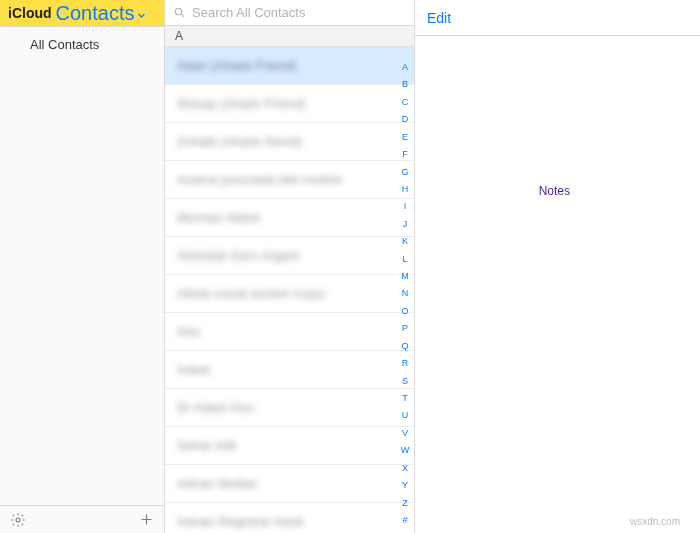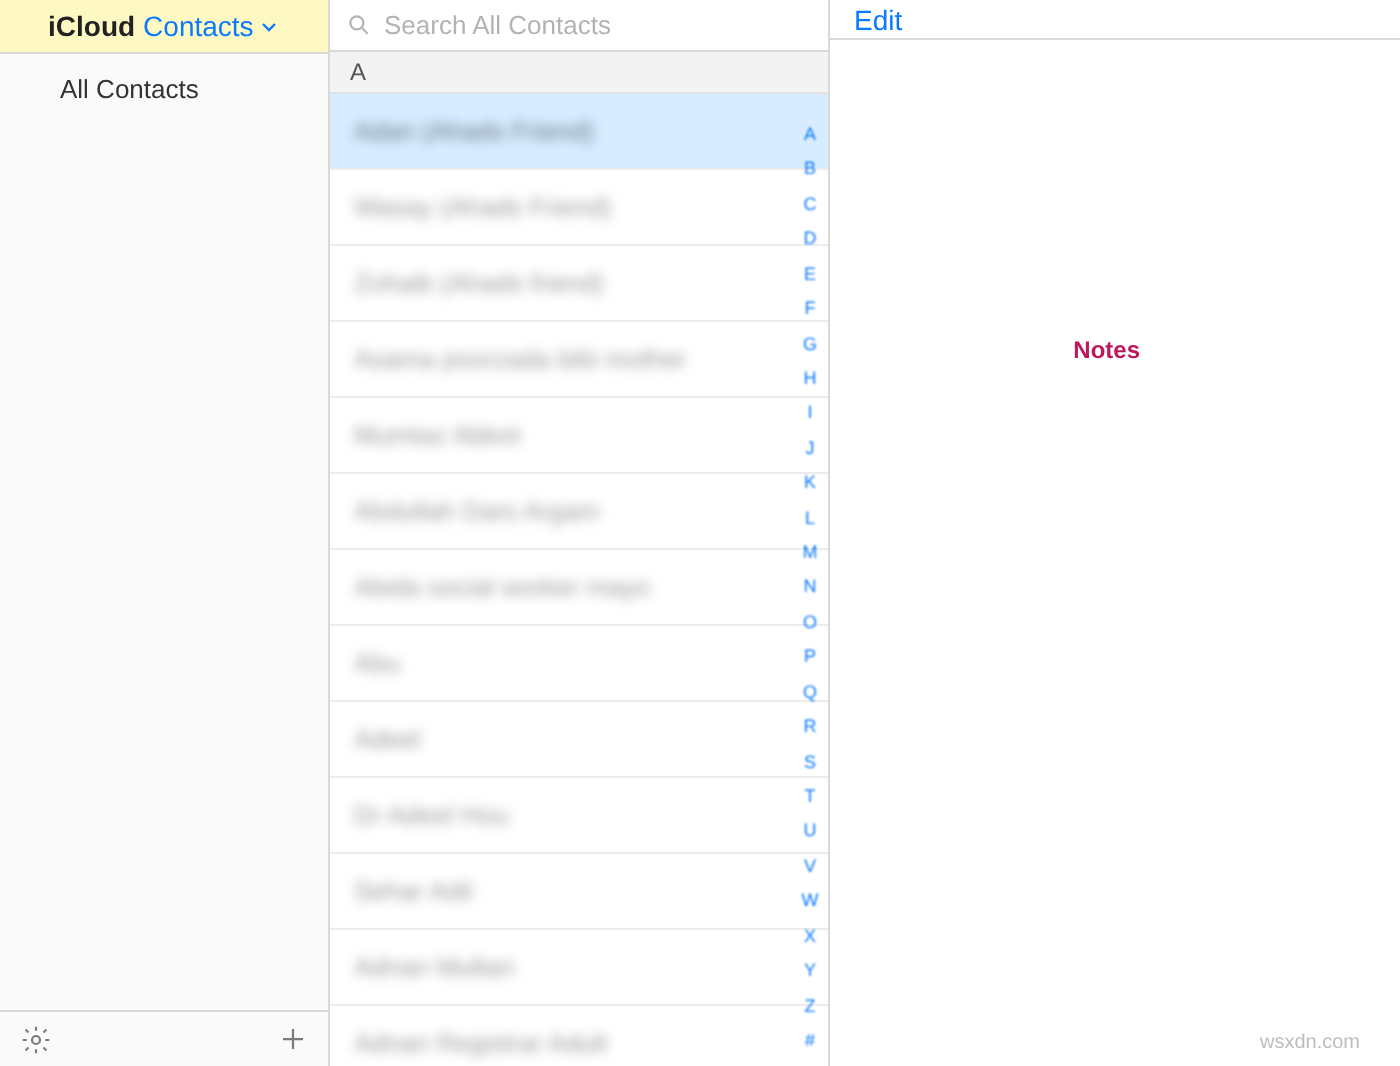--- a/index.html
+++ b/index.html
@@ -25,32 +25,32 @@
       background: #fafafa;
       border-right: 1px solid #d9d9d9;
       display: flex;
       flex-direction: column;
       position: relative;
     }
     .sidebar-header {
       height: 27px;
       display: flex;
       align-items: center;
-      padding: 0 24px;
+      padding: 0 8px;
       border-bottom: 1px solid #d9d9d9;
-      background: #fef9c3;
+      background: #fde047;
     }
     .brand {
       font-weight: 600;
       font-size: 14px;
       color: #222;
     }
     .brand-link {
       color: #0a7aff;
-      font-size: 14px;
+      font-size: 20px;
       margin-left: 4px;
       cursor: pointer;
       display: flex;
       align-items: center;
     }
     .chev {
       margin-left: 3px;
     }
     .group-row {
       padding: 10px 10px;
@@ -149,21 +149,21 @@
     .index-strip span { filter: blur(0.6px); cursor: pointer; }
 
     
     .detail-pane {
       flex: 1;
       background: #fff;
       display: flex;
       flex-direction: column;
     }
     .detail-header {
-      height: 20px;
+      height: 36px;
       border-bottom: 1px solid #d9d9d9;
       display: flex;
       align-items: center;
       padding: 0 12px;
     }
     .edit-btn {
       color: #0a7aff;
       font-size: 14px;
       cursor: pointer;
       background: none;
@@ -172,22 +172,21 @@
     }
     .detail-body {
       flex: 1;
       position: relative;
     }
     .notes-label {
       position: absolute;
       right: 130px;
       top: 148px;
       font-size: 12px;
-      color: #be185d;
-      font-weight: bold;
+      color: #4c1d95;
     }
     .watermark {
       position: absolute;
       right: 20px;
       bottom: 6px;
       font-size: 10px;
       color: #bdbdbd;
     }
   </style>
 </head>

